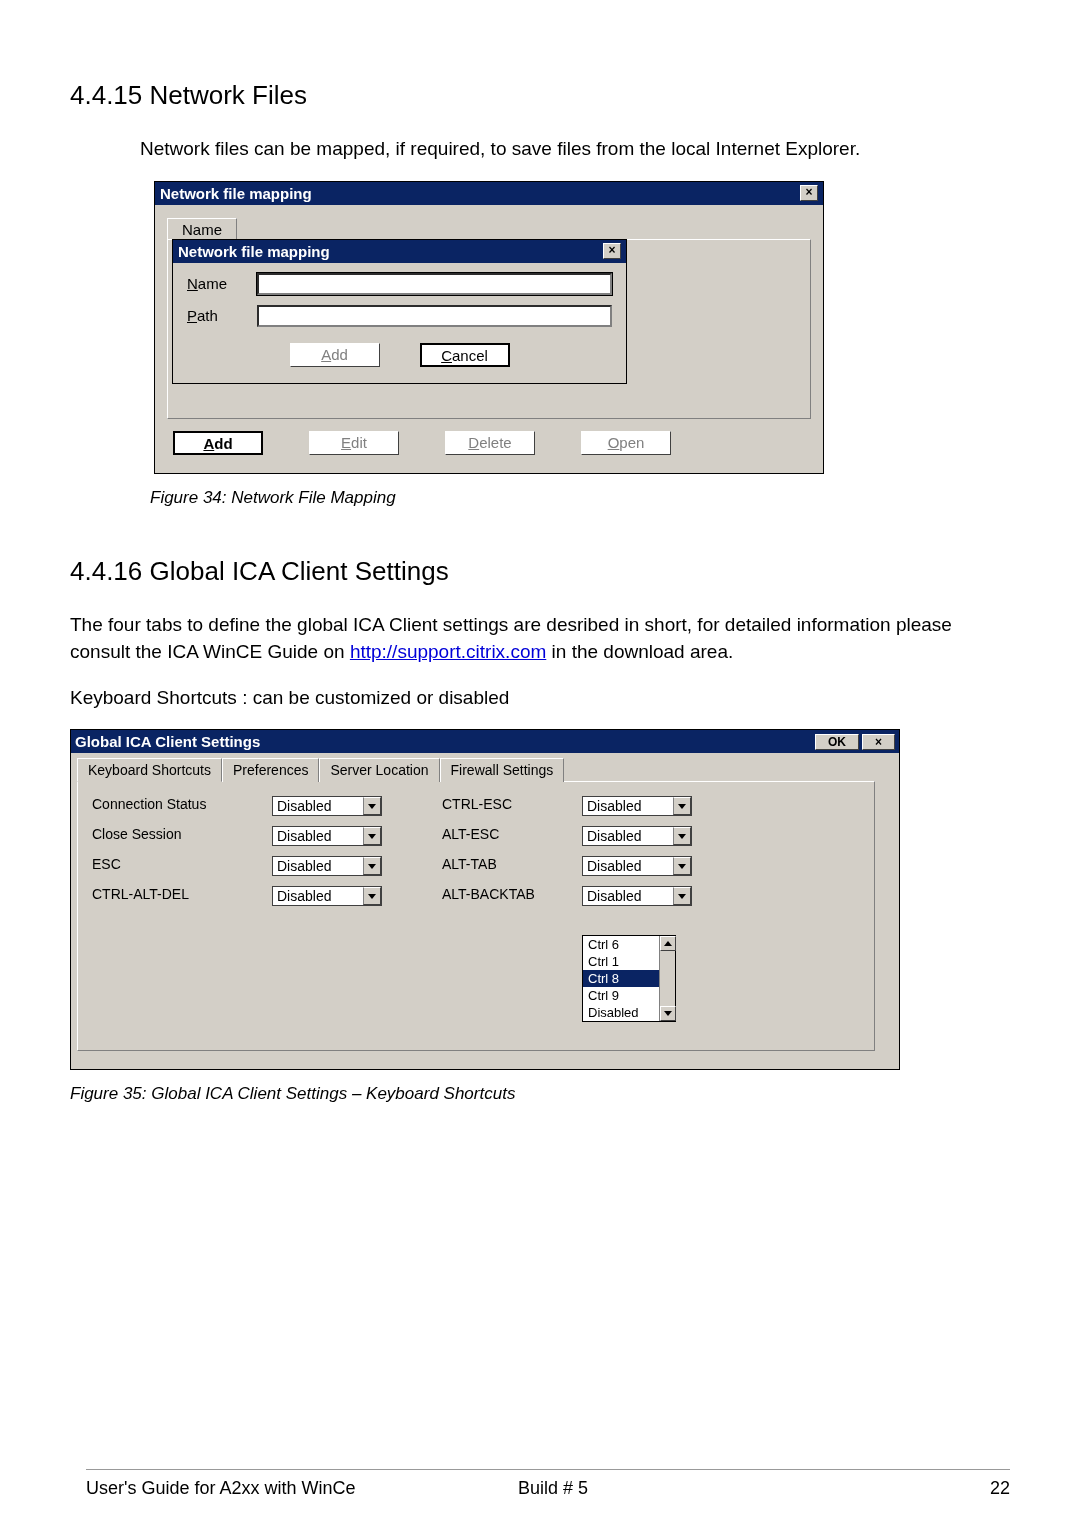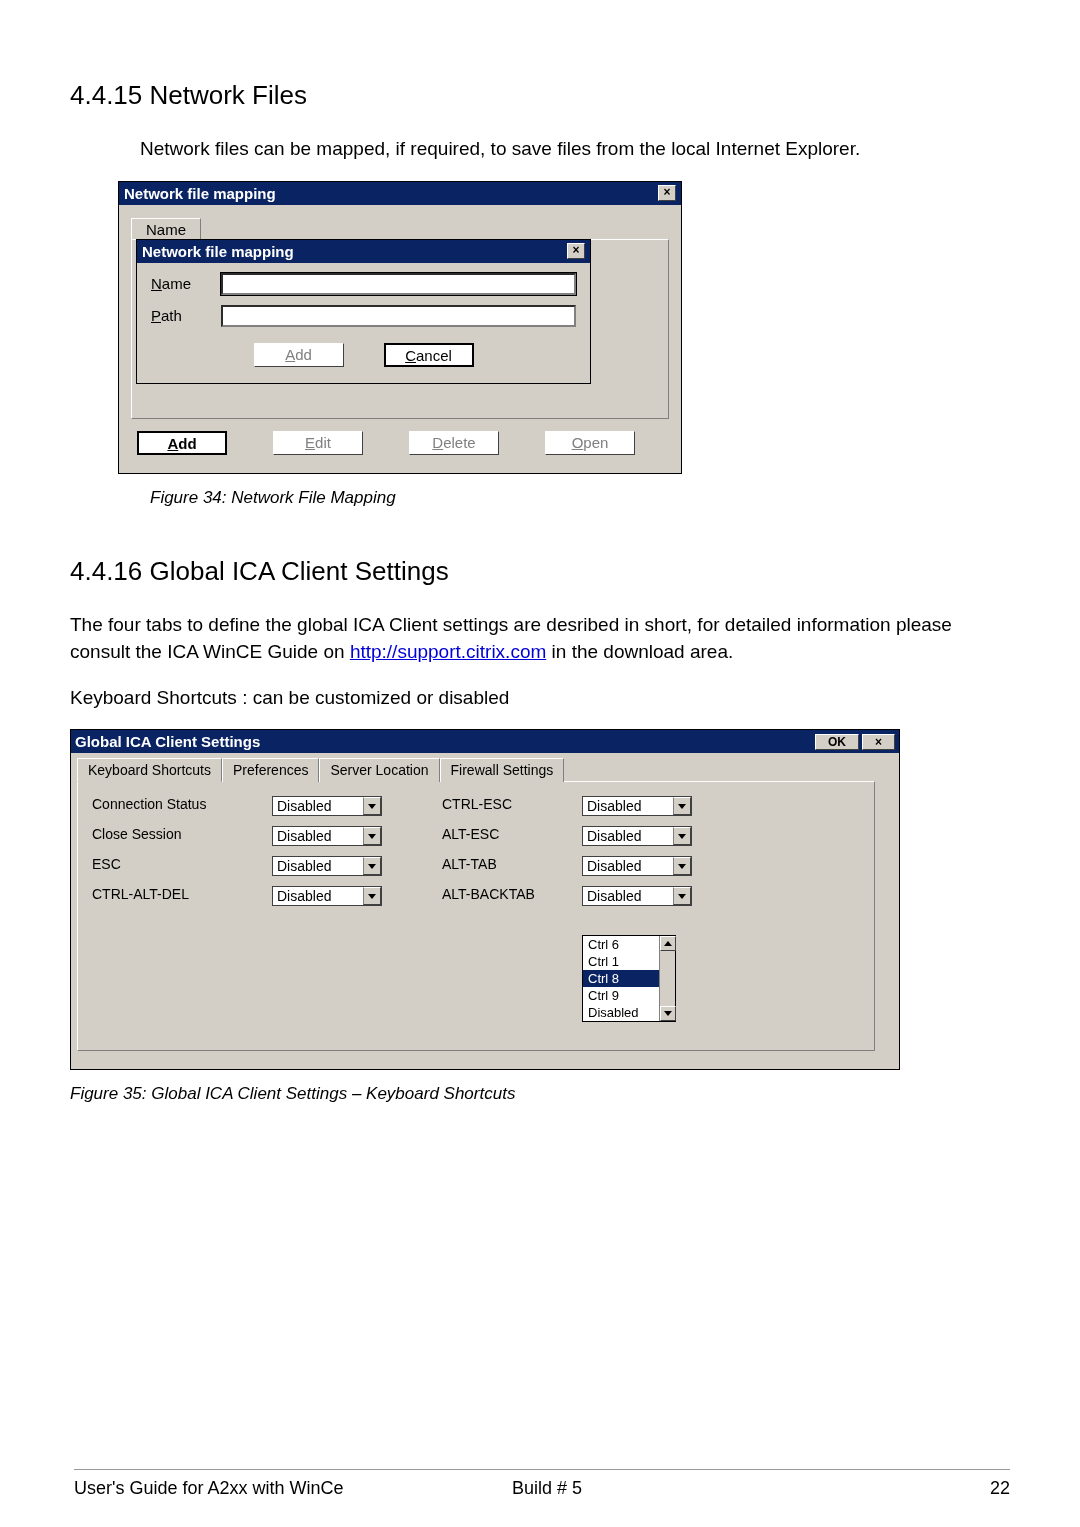--- a/index.html
+++ b/index.html
@@ -15,22 +15,22 @@
   }
   h2 { font-size: 26px; font-weight: normal; margin-bottom: 24px; }
   .body-text { font-size: 19px; line-height: 1.45; margin-left: 70px; margin-bottom: 18px; }
   .body-text2 { font-size: 19px; line-height: 1.45; margin-bottom: 18px; }
   .figure-caption { font-size: 17px; font-style: italic; margin: 14px 0 48px 80px; }
   .figure-caption2 { font-size: 17px; font-style: italic; margin: 14px 0 48px 0; }
   a.link { color: #0000d8; text-decoration: underline; }
 
   
   .win-outer {
-    margin-left: 48px;
-    width: 564px;
+    margin-left: 84px;
+    width: 670px;
     border: 1px solid #000;
     background: #d3cfc7;
     box-shadow: 0 0 0 1px #808080 inset;
   }
   .titlebar {
     background: #0a2463;
     color: #fff;
     font-size: 15px;
     font-weight: bold;
     padding: 3px 5px;
@@ -188,21 +188,21 @@
     border:1px solid #fff;
     border-right-color:#404040;border-bottom-color:#404040;
     display:flex;align-items:center;justify-content:center;
   }
   .tri-up { width:0;height:0;border-left:4px solid transparent;border-right:4px solid transparent;border-bottom:5px solid #000; }
 
   
   .footer {
     position:absolute;
     bottom:28px;
-    left:74px; right:70px;
+    left:86px; right:70px;
     border-top:1px solid #999;
     padding-top:8px;
     display:flex;
     font-size:18px;
   }
   .footer .f-left { flex:1; }
   .footer .f-mid { flex:1; text-align:left; }
   .footer .f-right { text-align:right; width:60px; }
 </style>
 </head>

